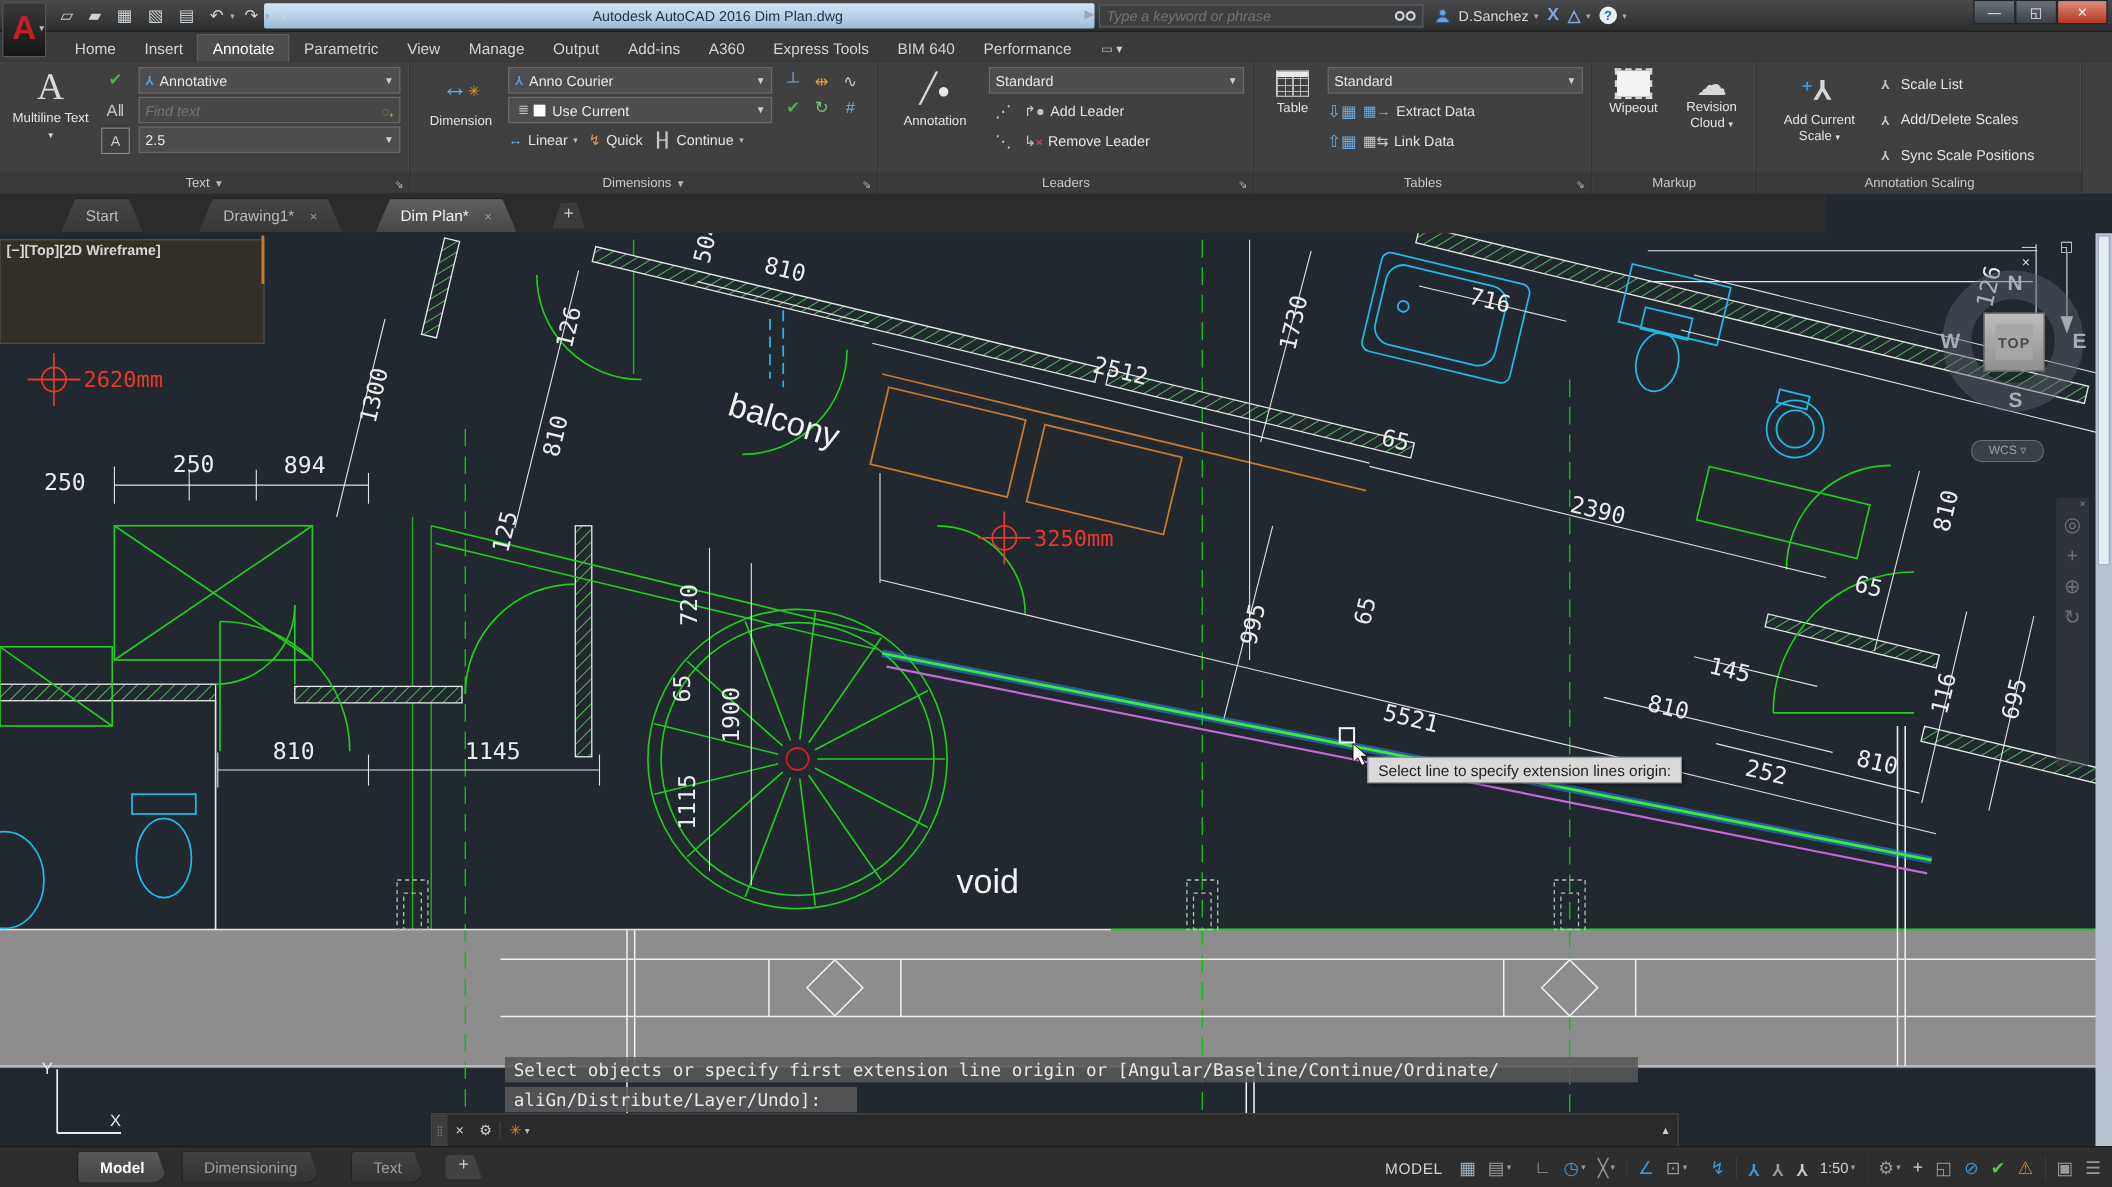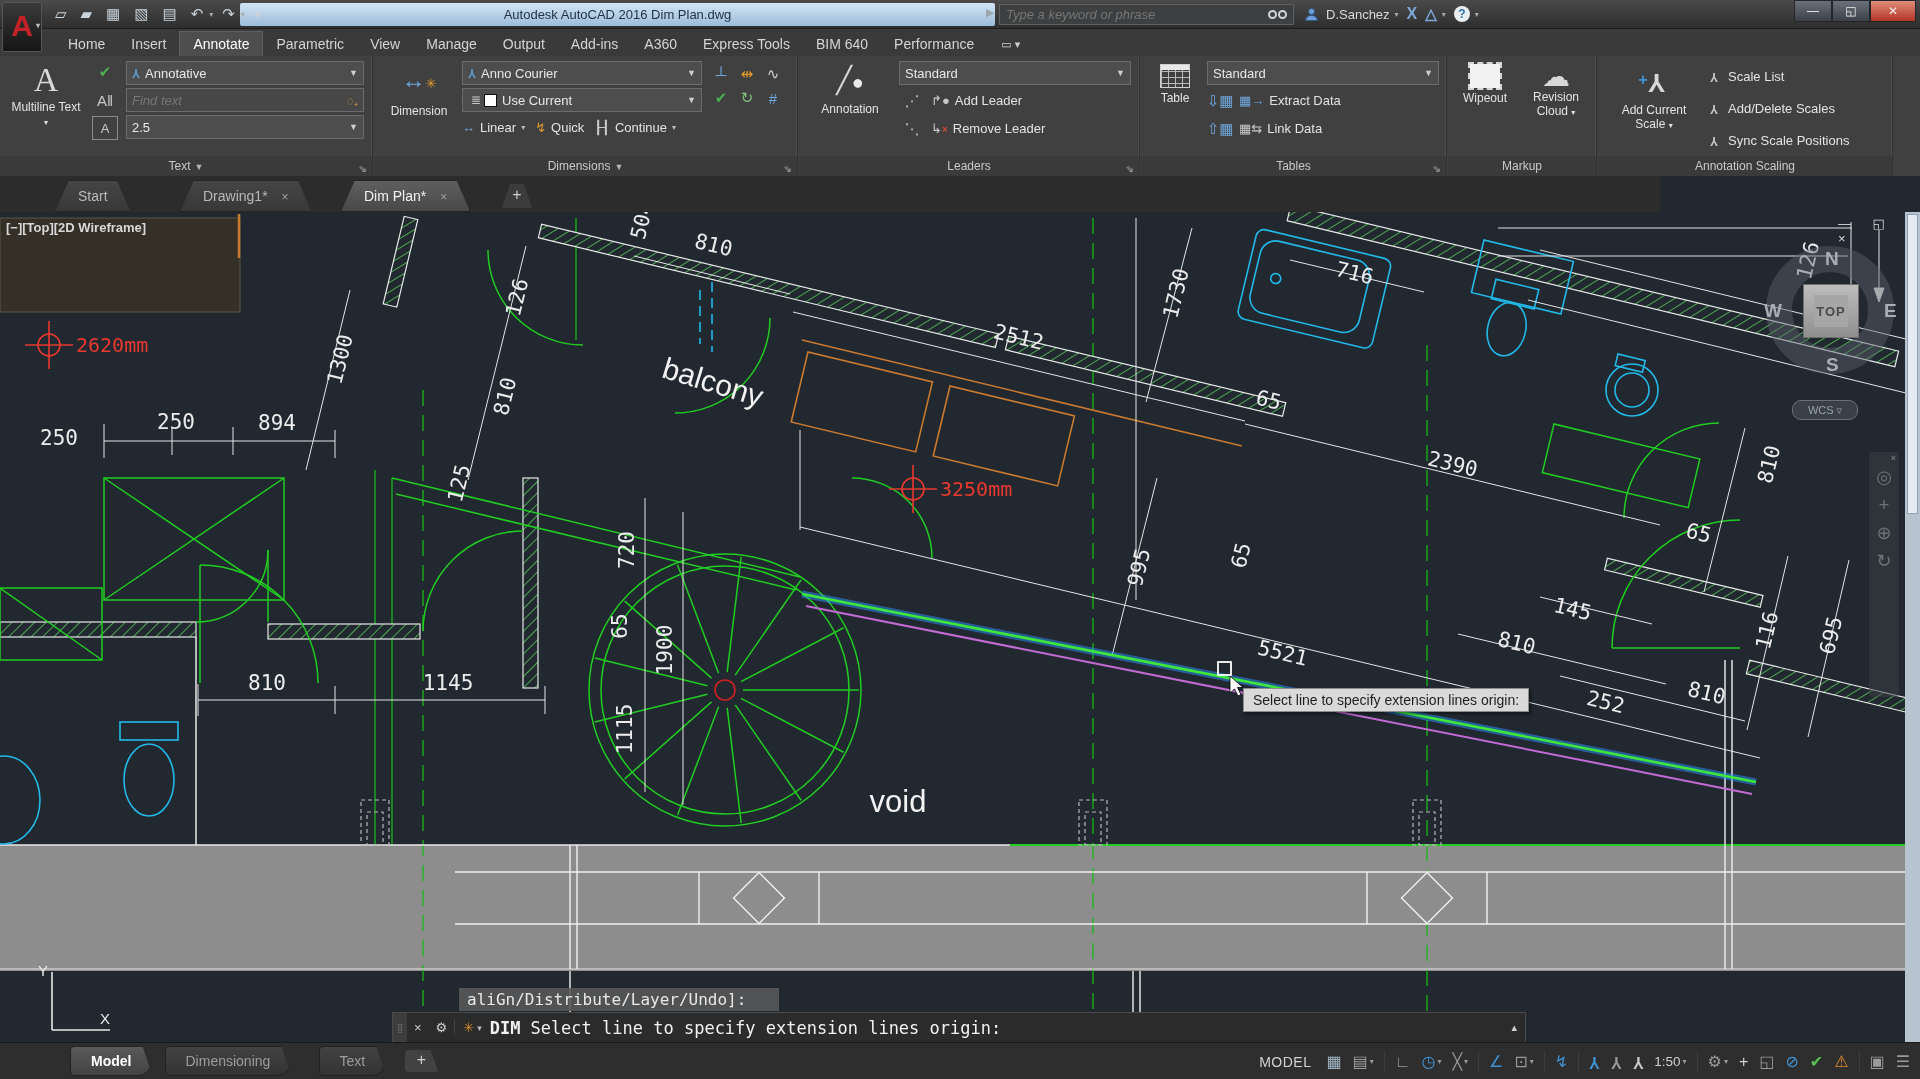--- a/index.html
+++ b/index.html
@@ -12,21 +12,21 @@
     background:linear-gradient(#4a4a4a,#2e2e2e); border-bottom:1px solid #1c1c1c; }
   #logo { position:absolute; left:2px; top:2px; width:40px; height:50px; z-index:20;
     background:linear-gradient(#3a3a3a,#151515); border:1px solid #555; border-radius:2px;
     color:#c42127; font-weight:bold; font-size:30px; text-align:center; line-height:46px; }
   #logo .caret { position:absolute; right:1px; bottom:2px; font-size:8px; color:#bbb; }
   #qat { position:absolute; left:50px; top:2px; height:24px; display:flex; align-items:center; gap:4px; }
   .qat-btn { color:#c9d4dc; font-size:15px; padding:1px 5px; border-radius:2px; }
   .qat-caret { color:#aaa; font-size:8px; margin-left:-3px; }
   #title-strip { position:absolute; left:240px; top:3px; width:755px; height:23px;
     background:linear-gradient(#d3e5f5,#9cbcd9); border-radius:2px; }
-  #title-text { width:100%; text-align:center; line-height:23px; font-size:13px; color:#20344a; }
+  #title-text { width:100%; text-align:center; line-height:23px; font-size:13px; color:#20344a;margin-left:35px; }
   #search-arrow { position:absolute; left:986px; top:6px; color:#9aa5ad; font-size:11px; }
   #searchbox { position:absolute; left:999px; top:4px; width:295px; height:21px; background:#3d3f41;
     border:1px solid #5d6164; display:flex; align-items:center; padding:0 6px; }
   #searchbox input { flex:1; background:transparent; border:none; outline:none; color:#0ea5e9;
     font-style:italic; font-size:13px; font-family:"Liberation Sans",sans-serif; }
   .binoc { display:inline-flex; gap:1px; margin-left:4px; }
   .binoc i { width:9px; height:9px; border:2px solid #cfd6da; border-radius:50%; display:inline-block; }
   #tb-right { position:absolute; left:1305px; top:2px; height:24px; display:flex; align-items:center; gap:8px; color:#d6dadd; font-size:13px; }
   .person { width:13px; height:13px; position:relative; display:inline-block; }
   .person i { position:absolute; left:3px; top:0; width:7px; height:7px; background:#6f9fd8; border-radius:50%; border:1px solid #2f5784;}
@@ -654,31 +654,29 @@
     <span class="nv">+</span>
     <span class="nv">⊕</span>
     <span class="nv">↻</span>
   </div>
   <div id="vscroll">
       <i></i>
     </div>
 
   <div id="tooltip">Select line to specify extension lines origin:</div>
 
+  <div class="cmd-hist" style="top:749px;width:1030px;">Select objects or specify first extension line origin or [Angular/Baseline/Continue/Ordinate/</div>
   <div class="cmd-hist" style="top:776px;width:320px;">aliGn/Distribute/Layer/Undo]:</div>
 
   <div id="cmdbar">
     <span id="cmd-grip">⣿</span>
     <span class="cmd-ico">×</span>
     <span class="cmd-ico">⚙</span>
     <span id="cmd-style">✳</span>
     <span id="cmd-style-caret">▾</span>
-    <span id="cmd-text">
-      <b>DIM</b><span>Select line to specify extension lines origin:</span>
-    </span>
     <span id="cmd-collapse">▴</span>
   </div>
 </div>
 
 <div id="statusbar">
   <div id="layout-tabs">
       <div class="ltab active" style="left: 70px;">Model</div>
       <div class="ltab" style="left: 164.5px;">Dimensioning</div>
       <div class="ltab" style="left: 318.5px;">Text</div>
       <div id="ltab-plus" style="left: 404.5px;">+</div>

